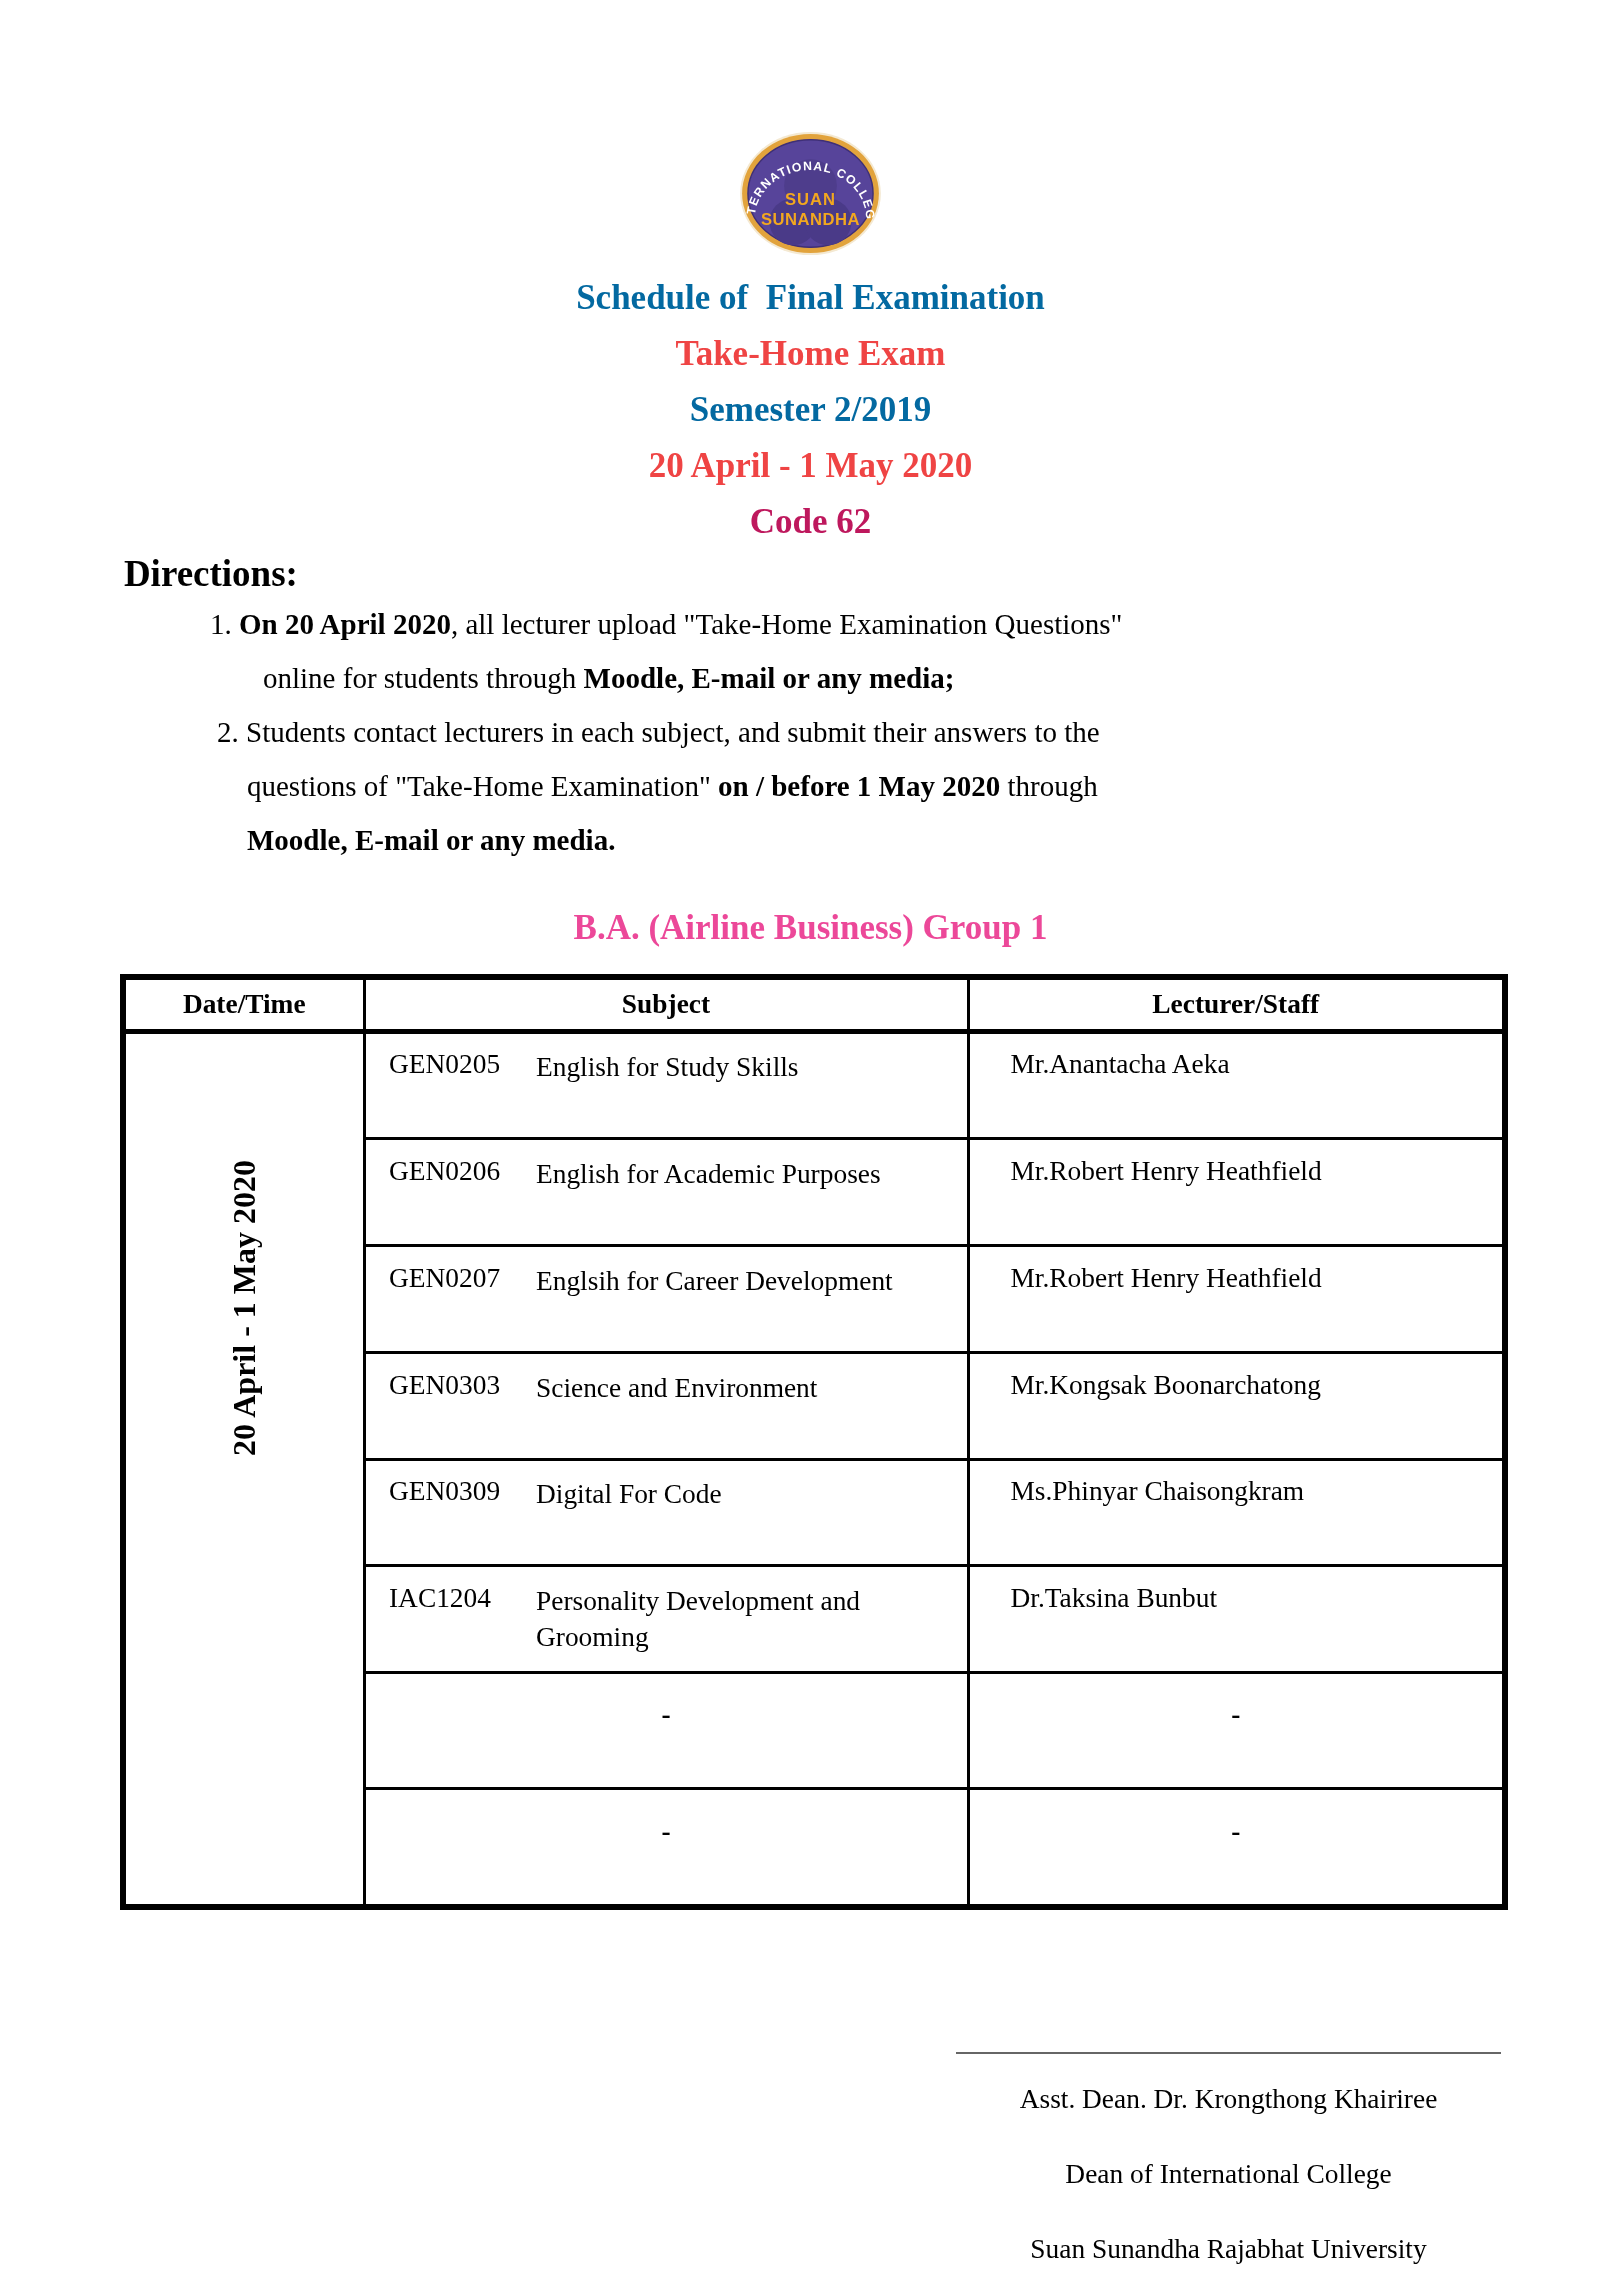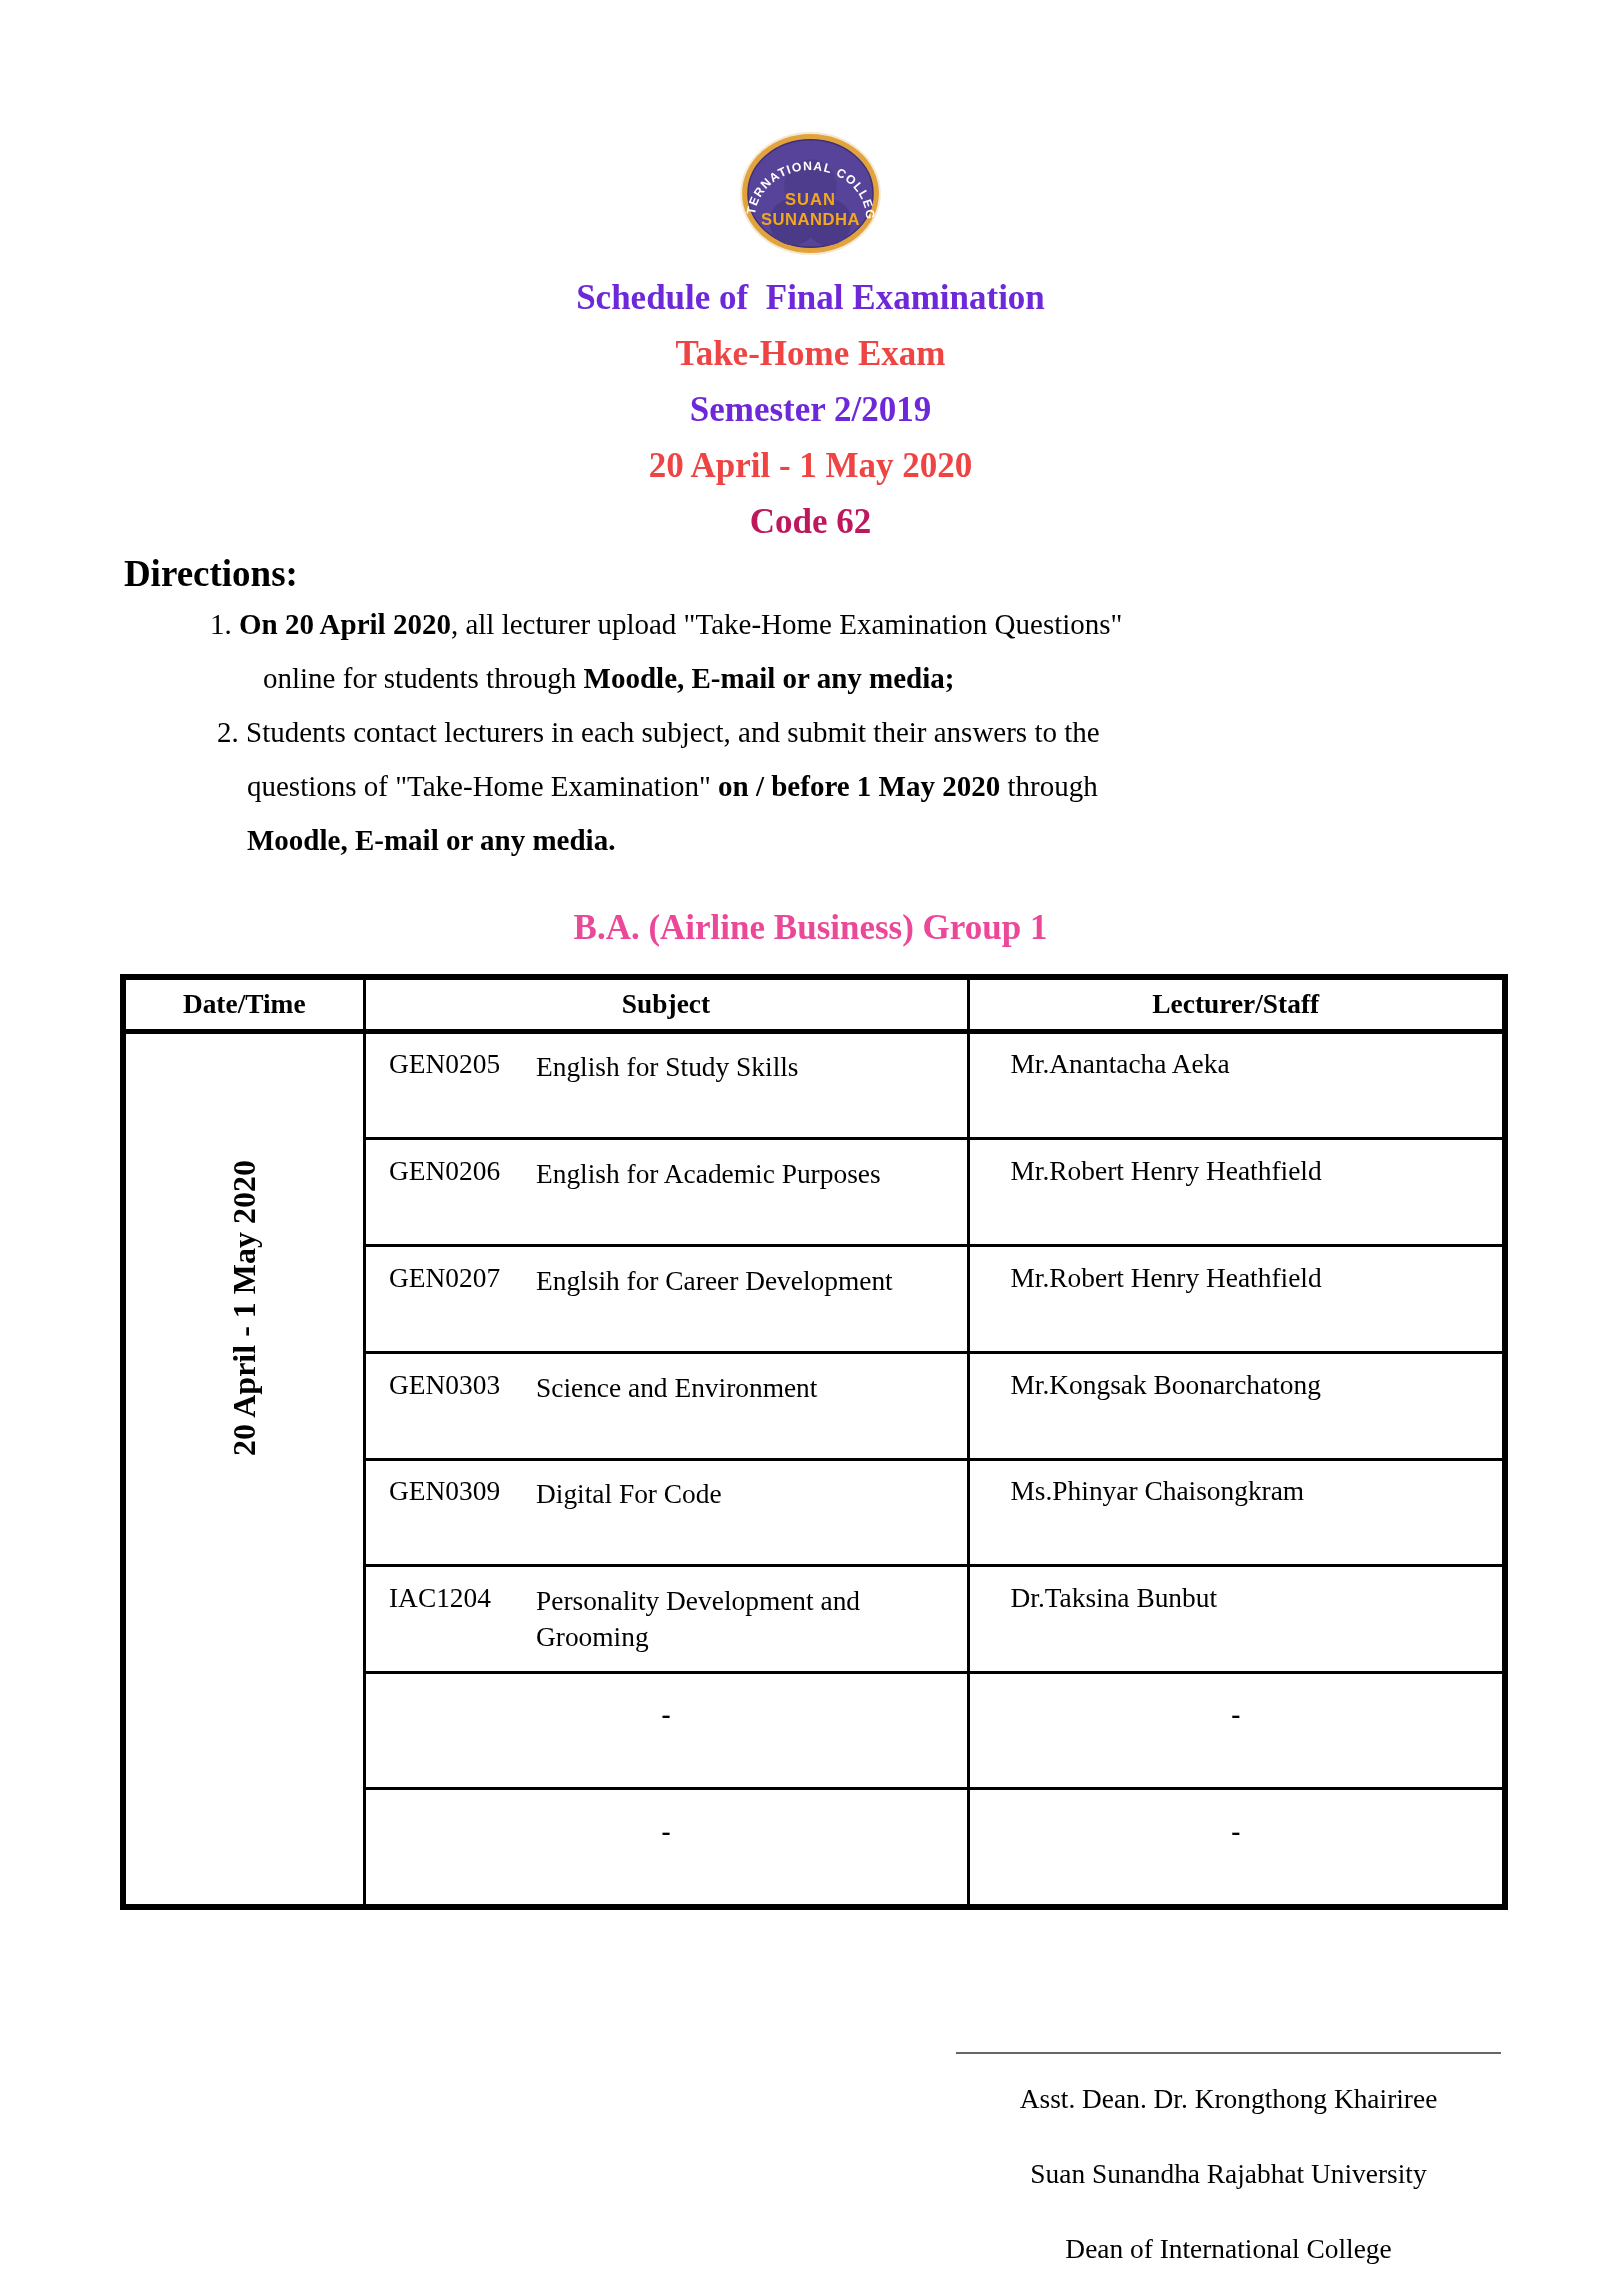--- a/index.html
+++ b/index.html
@@ -11,21 +11,21 @@
     background:#ffffff;
     font-family:"Liberation Serif", serif;
     color:#000000;
     overflow:hidden;
   }
   
   .logo { display:block; margin:129px auto 0; }
   
   .title-block { margin-top:11.8px; text-align:center; }
   .title-line { white-space:pre; font-weight:bold; font-size:35px; line-height:56px; margin:0; }
-  .t-black { color:#6d28d9; }
+  .t-black { color:#0369a1; }
   .t-red   { color:#ef4444; }
   .t-blue  { color:#be185d; }
   
   .dir-heading { font-size:37px; font-weight:bold; line-height:47px; margin:0 0 0 3.9px; }
   .dir-line { font-size:29px; line-height:54px; margin:0; white-space:nowrap; }
   .ind-1a { margin-left:90px; }
   .ind-1b { margin-left:143px; }
   .ind-2a { margin-left:97px; }
   .ind-2b { margin-left:127px; }
   .ind-2c { margin-left:127px; }
@@ -164,18 +164,18 @@
       <tr>
         <td class="subject-cell dash">-</td>
         <td class="lect-cell dash">-</td>
       </tr>
     </tbody>
   </table>
 
   <div class="footer">
     <div class="sig-line"></div>
     <p>Asst. Dean. Dr. Krongthong Khairiree</p>
+    <p>Dean of International College</p>
     <p>Suan Sunandha Rajabhat University</p>
-    <p>Dean of International College</p>
   </div>
 
 </div>
 
 
 </body></html>

